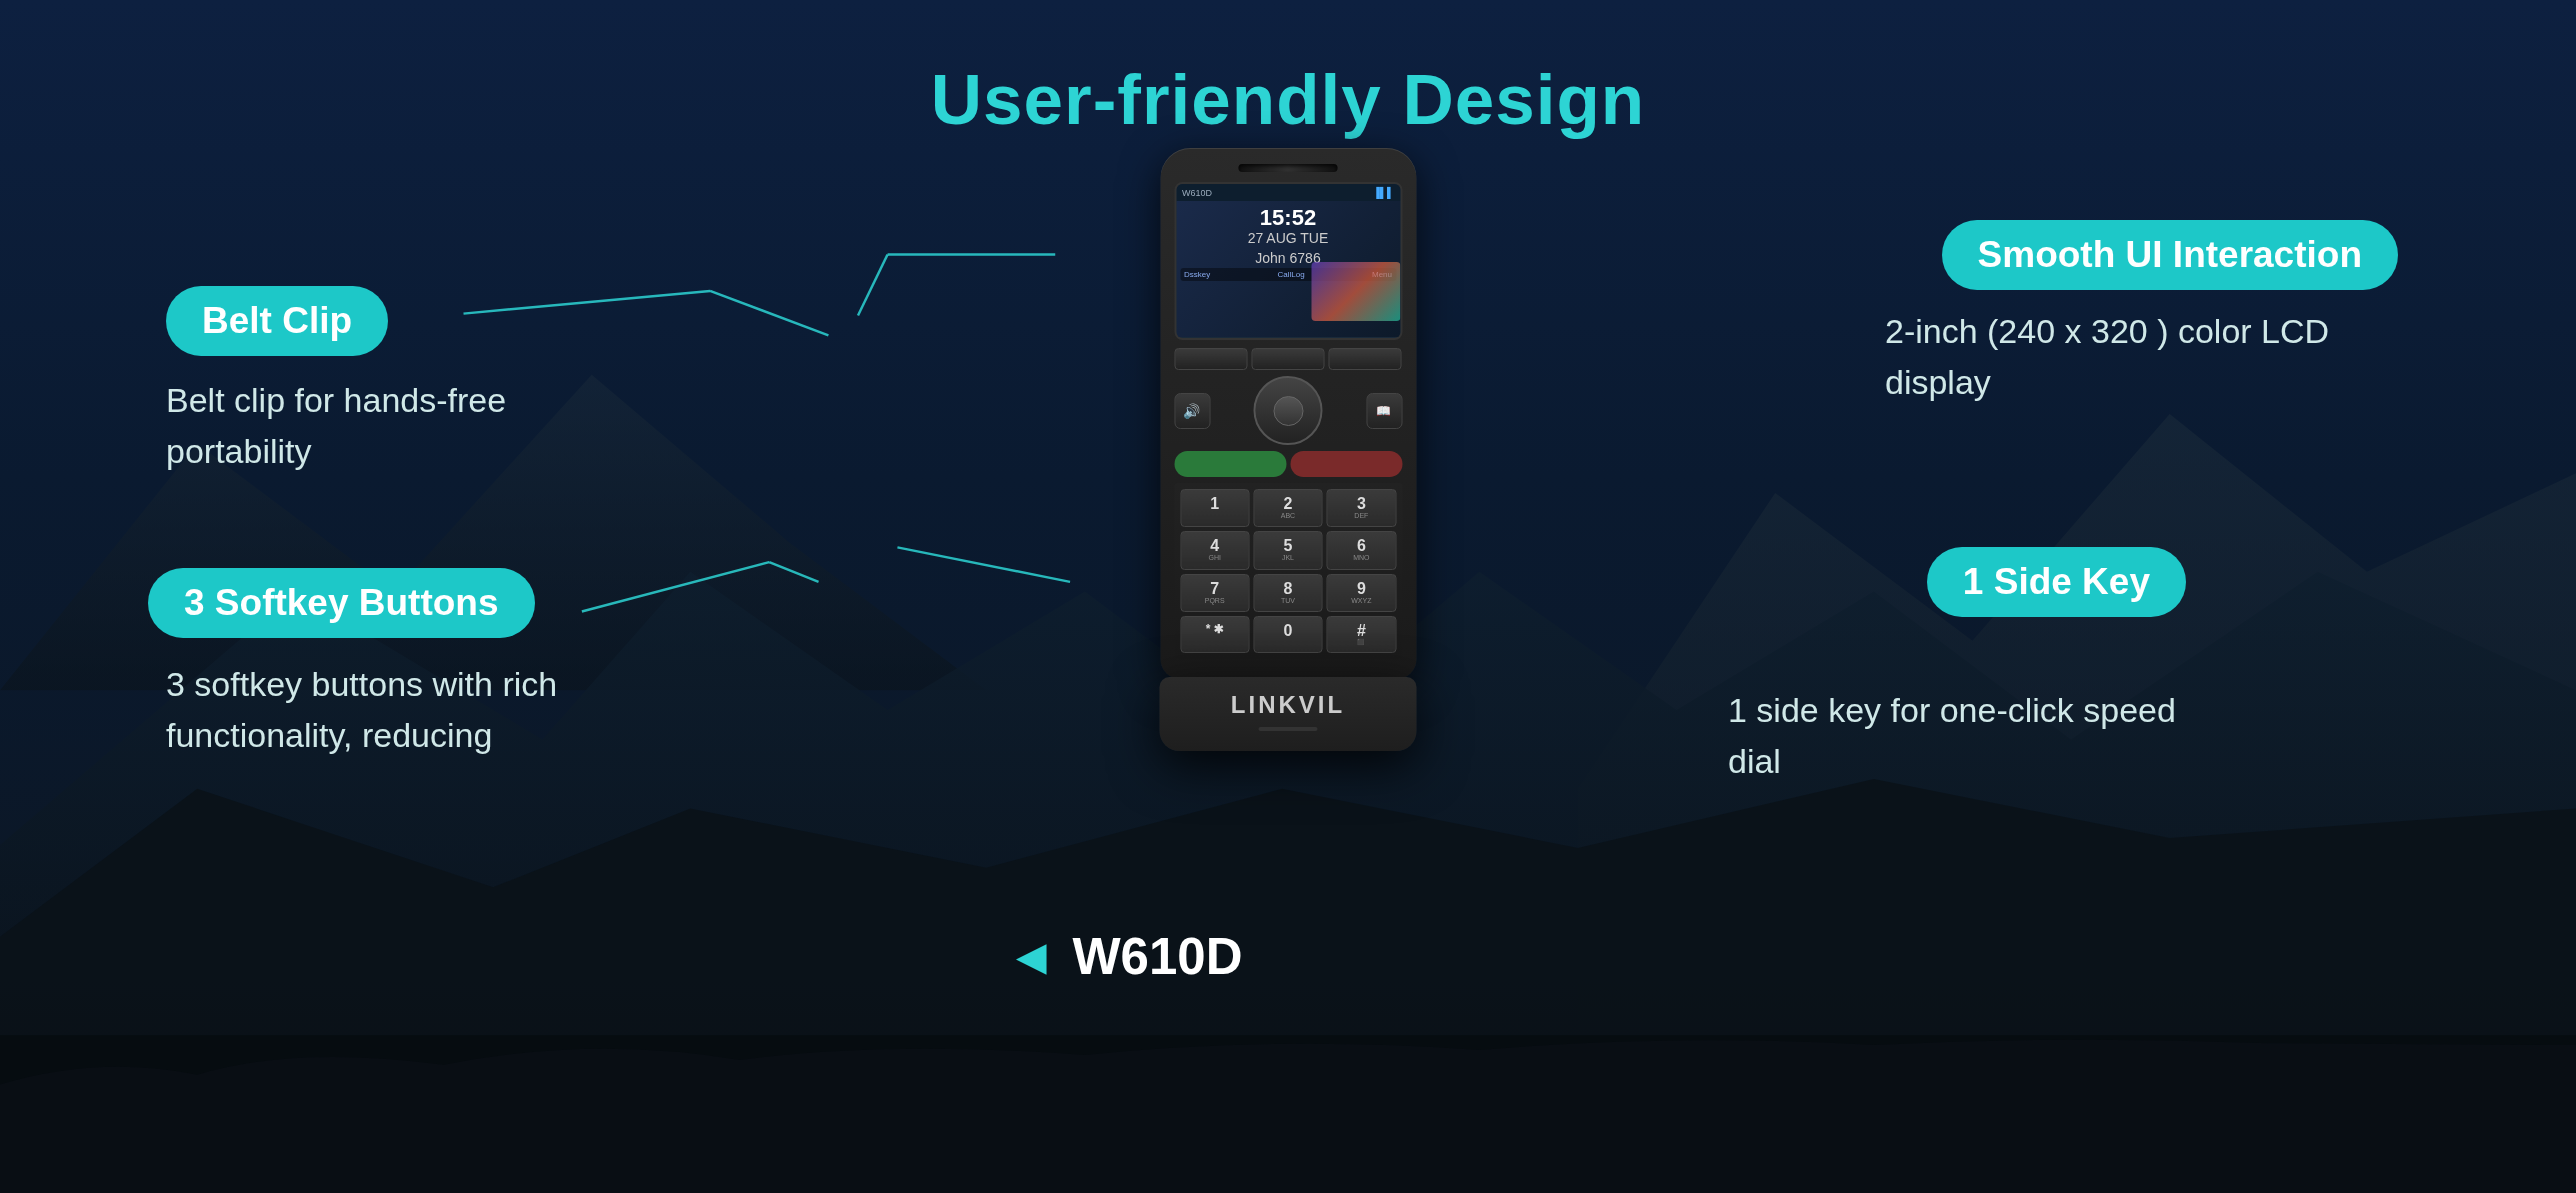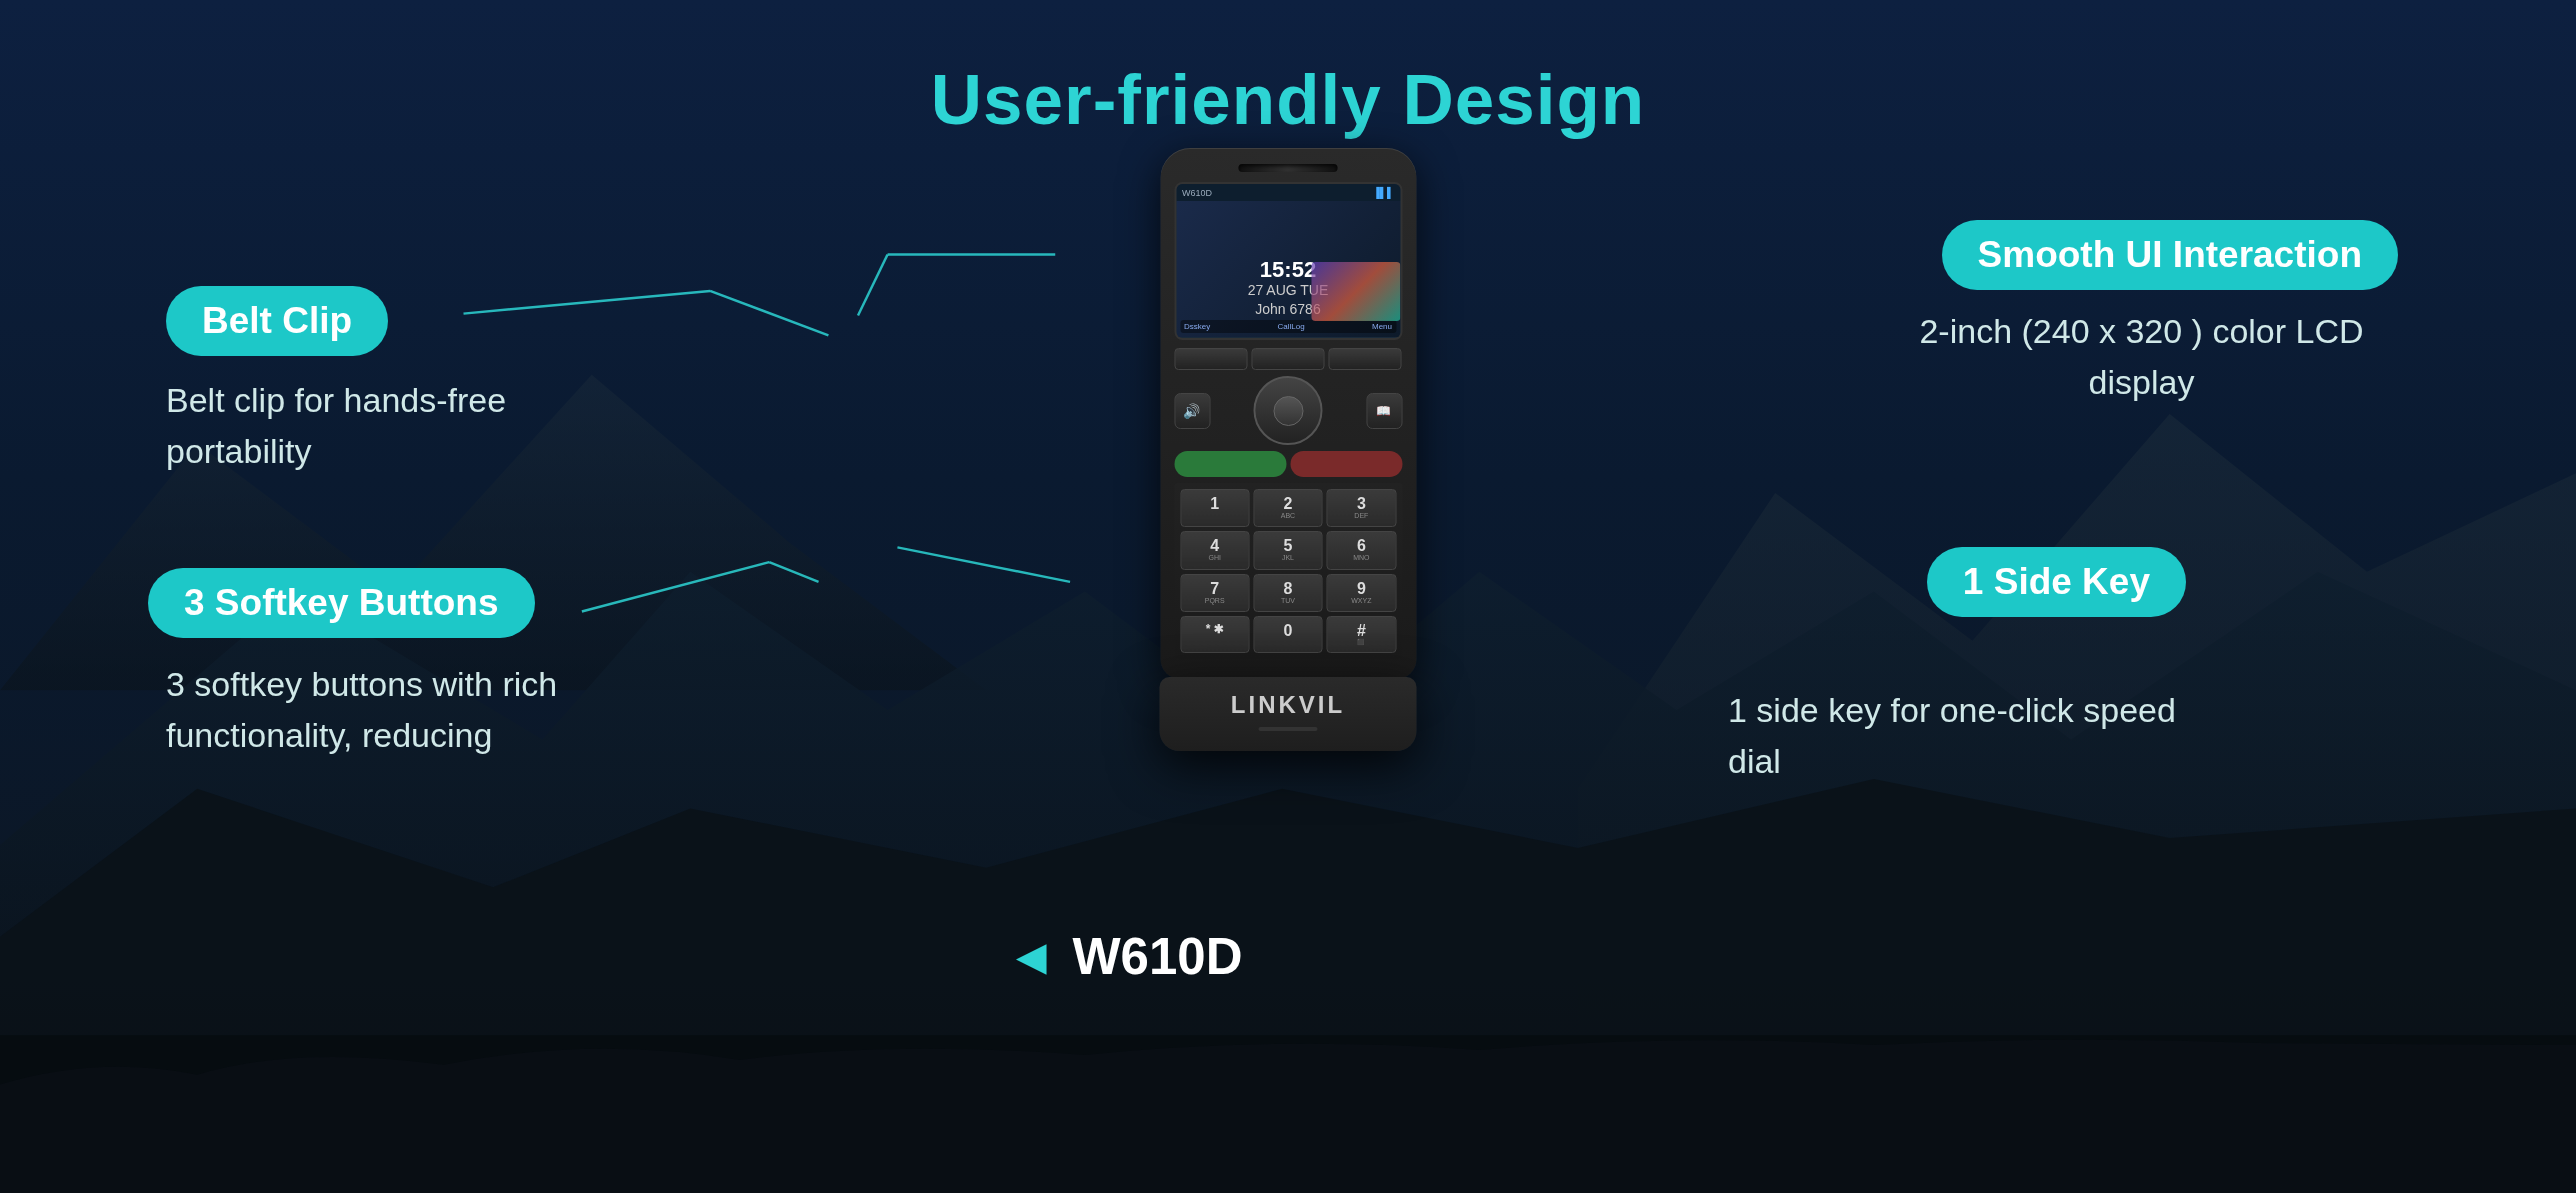--- a/index.html
+++ b/index.html
@@ -133,21 +133,21 @@
       font-size: 10px;
       color: #aaa;
     }
 
     .screen-content {
       background: linear-gradient(135deg, #1a2a4a 0%, #0d1a2a 100%);
       height: calc(100% - 18px);
       display: flex;
       flex-direction: column;
       align-items: center;
-      justify-content: flex-end;
+      justify-content: flex-start;
       padding: 6px 4px 4px;
       position: relative;
       overflow: hidden;
     }
 
     .screen-time {
       color: #fff;
       font-size: 22px;
       font-weight: 700;
       text-align: center;
@@ -404,21 +404,21 @@
 <div class="callout" style="left: 166px; top: 286px;">
   <span>Belt Clip</span>
 </div>
 <div class="callout-description" style="left: 166px; top: 375px; max-width: 414px;">
   <span>Belt clip for hands-free portability</span>
 </div>
 
 <div class="callout" style="right: 178px; top: 212px; margin-top: 8px;">
   <span>Smooth UI Interaction</span>
 </div>
-<div class="callout-description" style="right: 178px; top: 306px; max-width: 513px; text-align: center;">
+<div class="callout-description" style="right: 178px; top: 306px; max-width: 513px; text-align: left;">
   <span>2-inch (240 x 320 ) color LCD display</span><br>
 </div>
 
 <div class="callout" style="left: 148px; top: 568px;">
   <span>3 Softkey Buttons</span>
 </div>
 <div class="callout-description" style="left: 166px; top: 659px; max-width: 533px;">
   <span>3 softkey buttons with rich functionality, reducing</span><br>
 </div>
 

